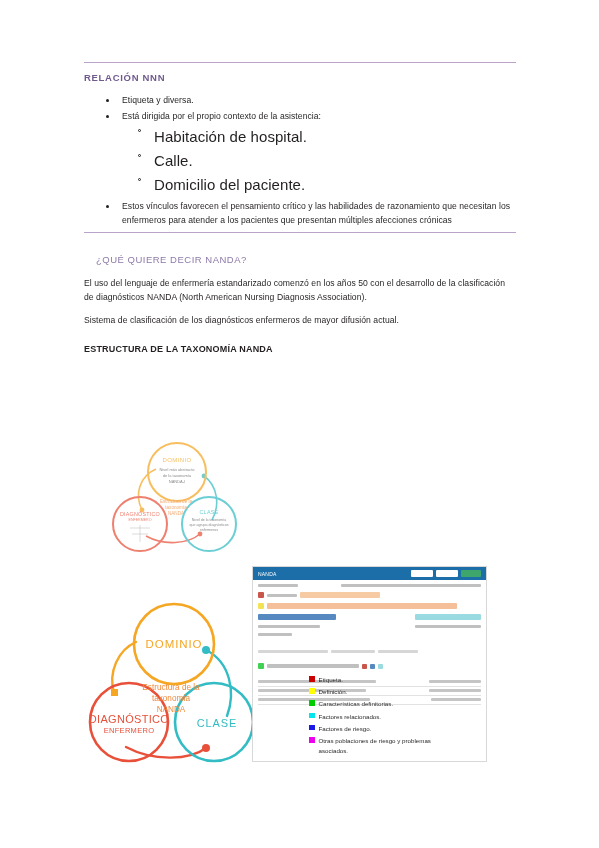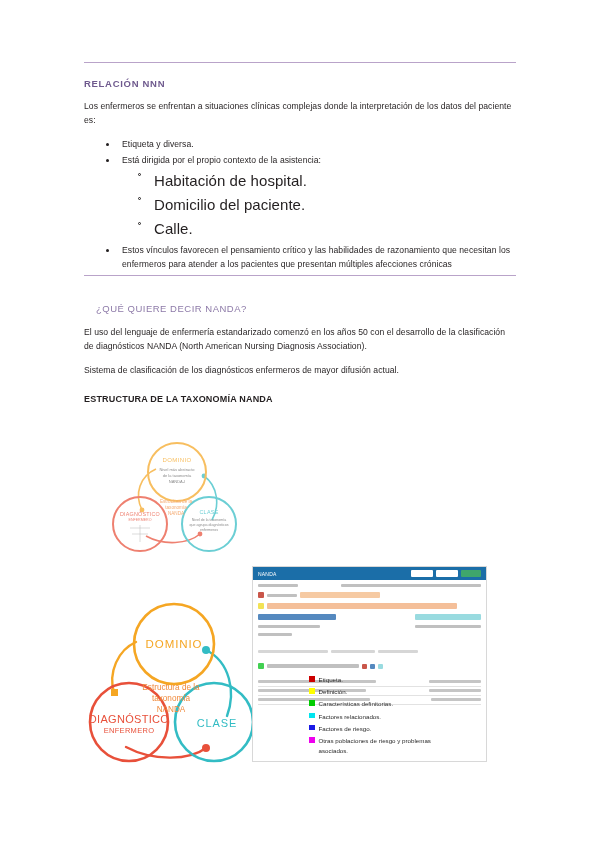--- a/index.html
+++ b/index.html
@@ -27,21 +27,21 @@
   .content {
     position: absolute;
     left: 84px;
     top: 62px;
     width: 432px;
   }
 
   
   .rule-heading {
     border-top: 1.2px solid #b9a3c9;
-    padding-top: 15px;
+    padding-top: 9px;
     margin: 0 0 11px 0;
   }
   .h-purple {
     font-size: 9.5px;
     font-weight: bold;
     letter-spacing: 0.7px;
     color: #6f5a8e;
     margin: 0;
   }
   .h-purple-light {
@@ -244,42 +244,41 @@
 <body>
 
 <div class="page">
 
   <div class="content">
 
     <div class="rule-heading">
       <div class="h-purple">RELACIÓN NNN</div>
     </div>
 
-    <p class="body">Los enfermeros se enfrentan a situaciones clínicas complejas donde la interpretación de los datos del paciente es:</p>
 
     <ul class="lvl1">
       <li>
         <span class="bullet-disc"></span>
         <span>Etiqueta y diversa.</span>
       </li>
       <li>
         <span class="bullet-disc"></span>
         <span>Está dirigida por el propio contexto de la asistencia:</span>
         <ul class="lvl2">
           <li>
             <span class="bullet-circle"></span>
             <span>Habitación de hospital.</span>
           </li>
           <li>
             <span class="bullet-circle"></span>
-            <span>Domicilio del paciente.</span>
+            <span>Calle.</span>
           </li>
           <li>
             <span class="bullet-circle"></span>
-            <span>Calle.</span>
+            <span>Domicilio del paciente.</span>
           </li>
         </ul>
       </li>
       <li>
         <span class="bullet-disc"></span>
         <span>Estos vínculos favorecen el pensamiento crítico y las habilidades de razonamiento que necesitan los enfermeros para atender a los pacientes que presentan múltiples afecciones crónicas</span>
       </li>
     </ul>
 
 

